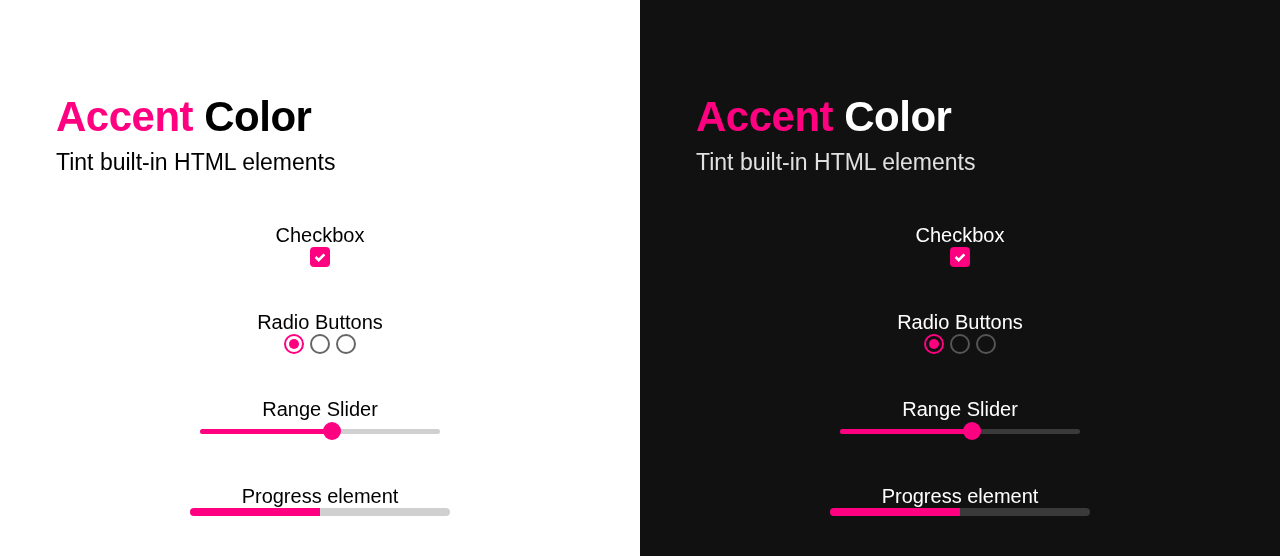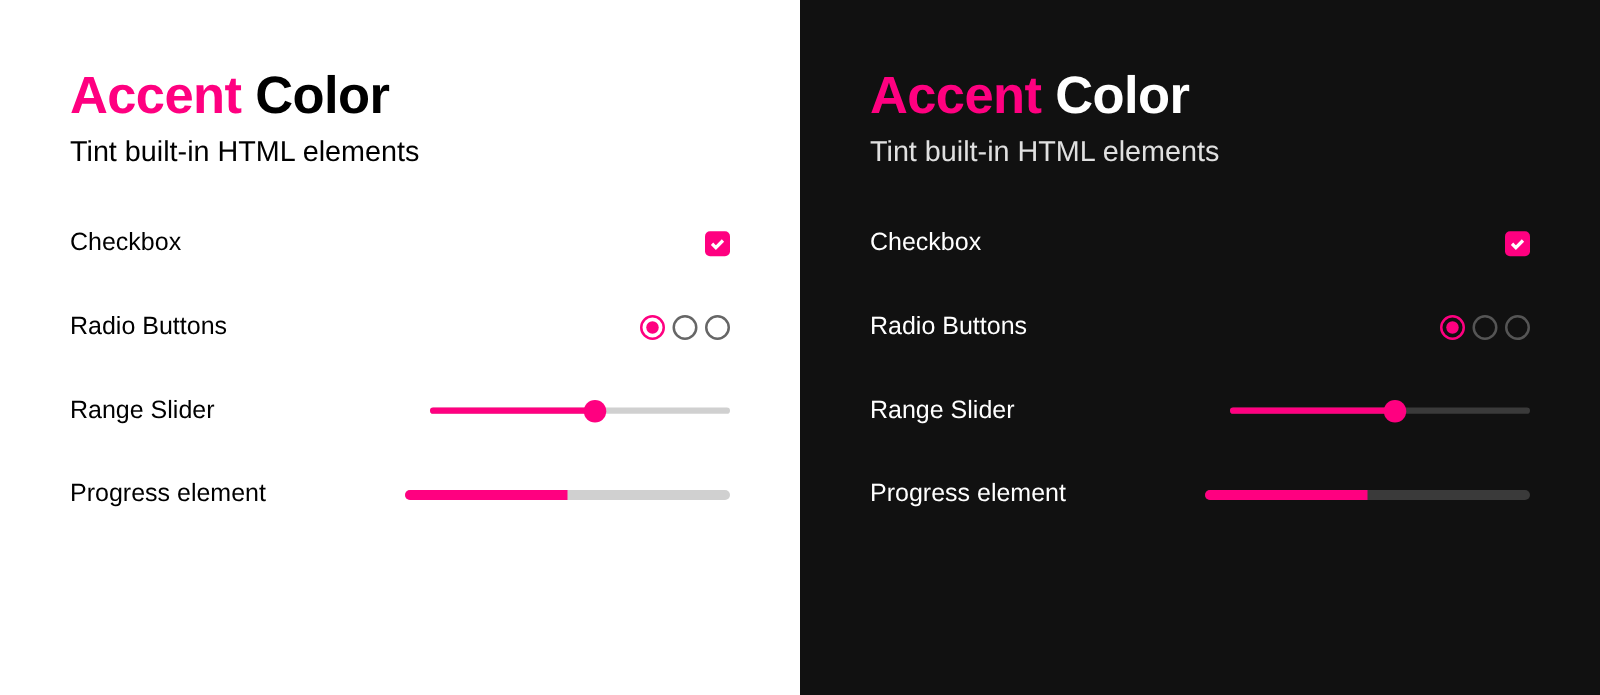--- a/index.html
+++ b/index.html
@@ -11,21 +11,21 @@
     body {
       font-family: -apple-system, BlinkMacSystemFont, "Segoe UI", Helvetica, Arial, sans-serif;
       width: 1280px;
       height: 556px;
       display: flex;
     }
 
     .pane {
       width: 50%;
       height: 100%;
-      padding: 52px 56px;
+      padding: 93px 56px;
     }
 
     .pane-light {
       background: #ffffff;
       color: #000000;
     }
 
     .pane-dark {
       background: #111111;
       color: #ffffff;
@@ -51,20 +51,21 @@
     .pane-dark .subtitle {
       color: #e0e0e0;
     }
 
     .row {
       display: flex;
       align-items: center;
       justify-content: space-between;
       margin-bottom: 44px;
       font-size: 20px;
+      flex-direction: column;
     }
 
     .row-label {
       font-weight: 400;
     }
 
     
     .checkbox {
       width: 20px;
       height: 20px;

